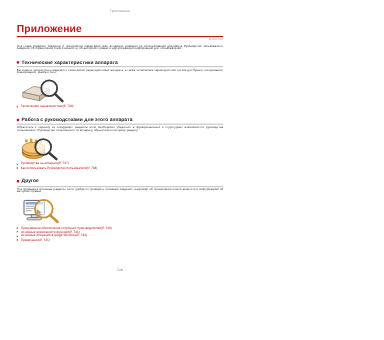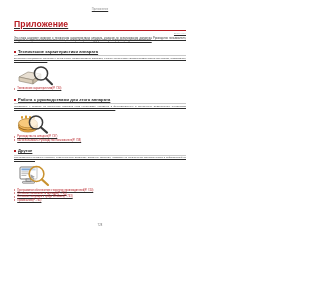--- a/index.html
+++ b/index.html
@@ -2,21 +2,21 @@
 <html><head>
 <meta charset="utf-8">
 <style>
   html,body{margin:0;padding:0;background:#ffffff;}
   body{
     width:200px;height:283px;overflow:hidden;
     font-family:"Liberation Sans","DejaVu Sans",sans-serif;
     color:#2b2b2b;
     -webkit-font-smoothing:antialiased;
   }
-  .page{position:relative;width:200px;height:233px;box-sizing:border-box;text-decoration:underline;}
+  .page{position:relative;width:200px;height:233px;box-sizing:border-box;}
 
   
   .running-head{
     text-align:center;
     font-size:2.6px;
     letter-spacing:.12px;
     color:#8b8b8b;
     padding-top:8px;
   }
 

